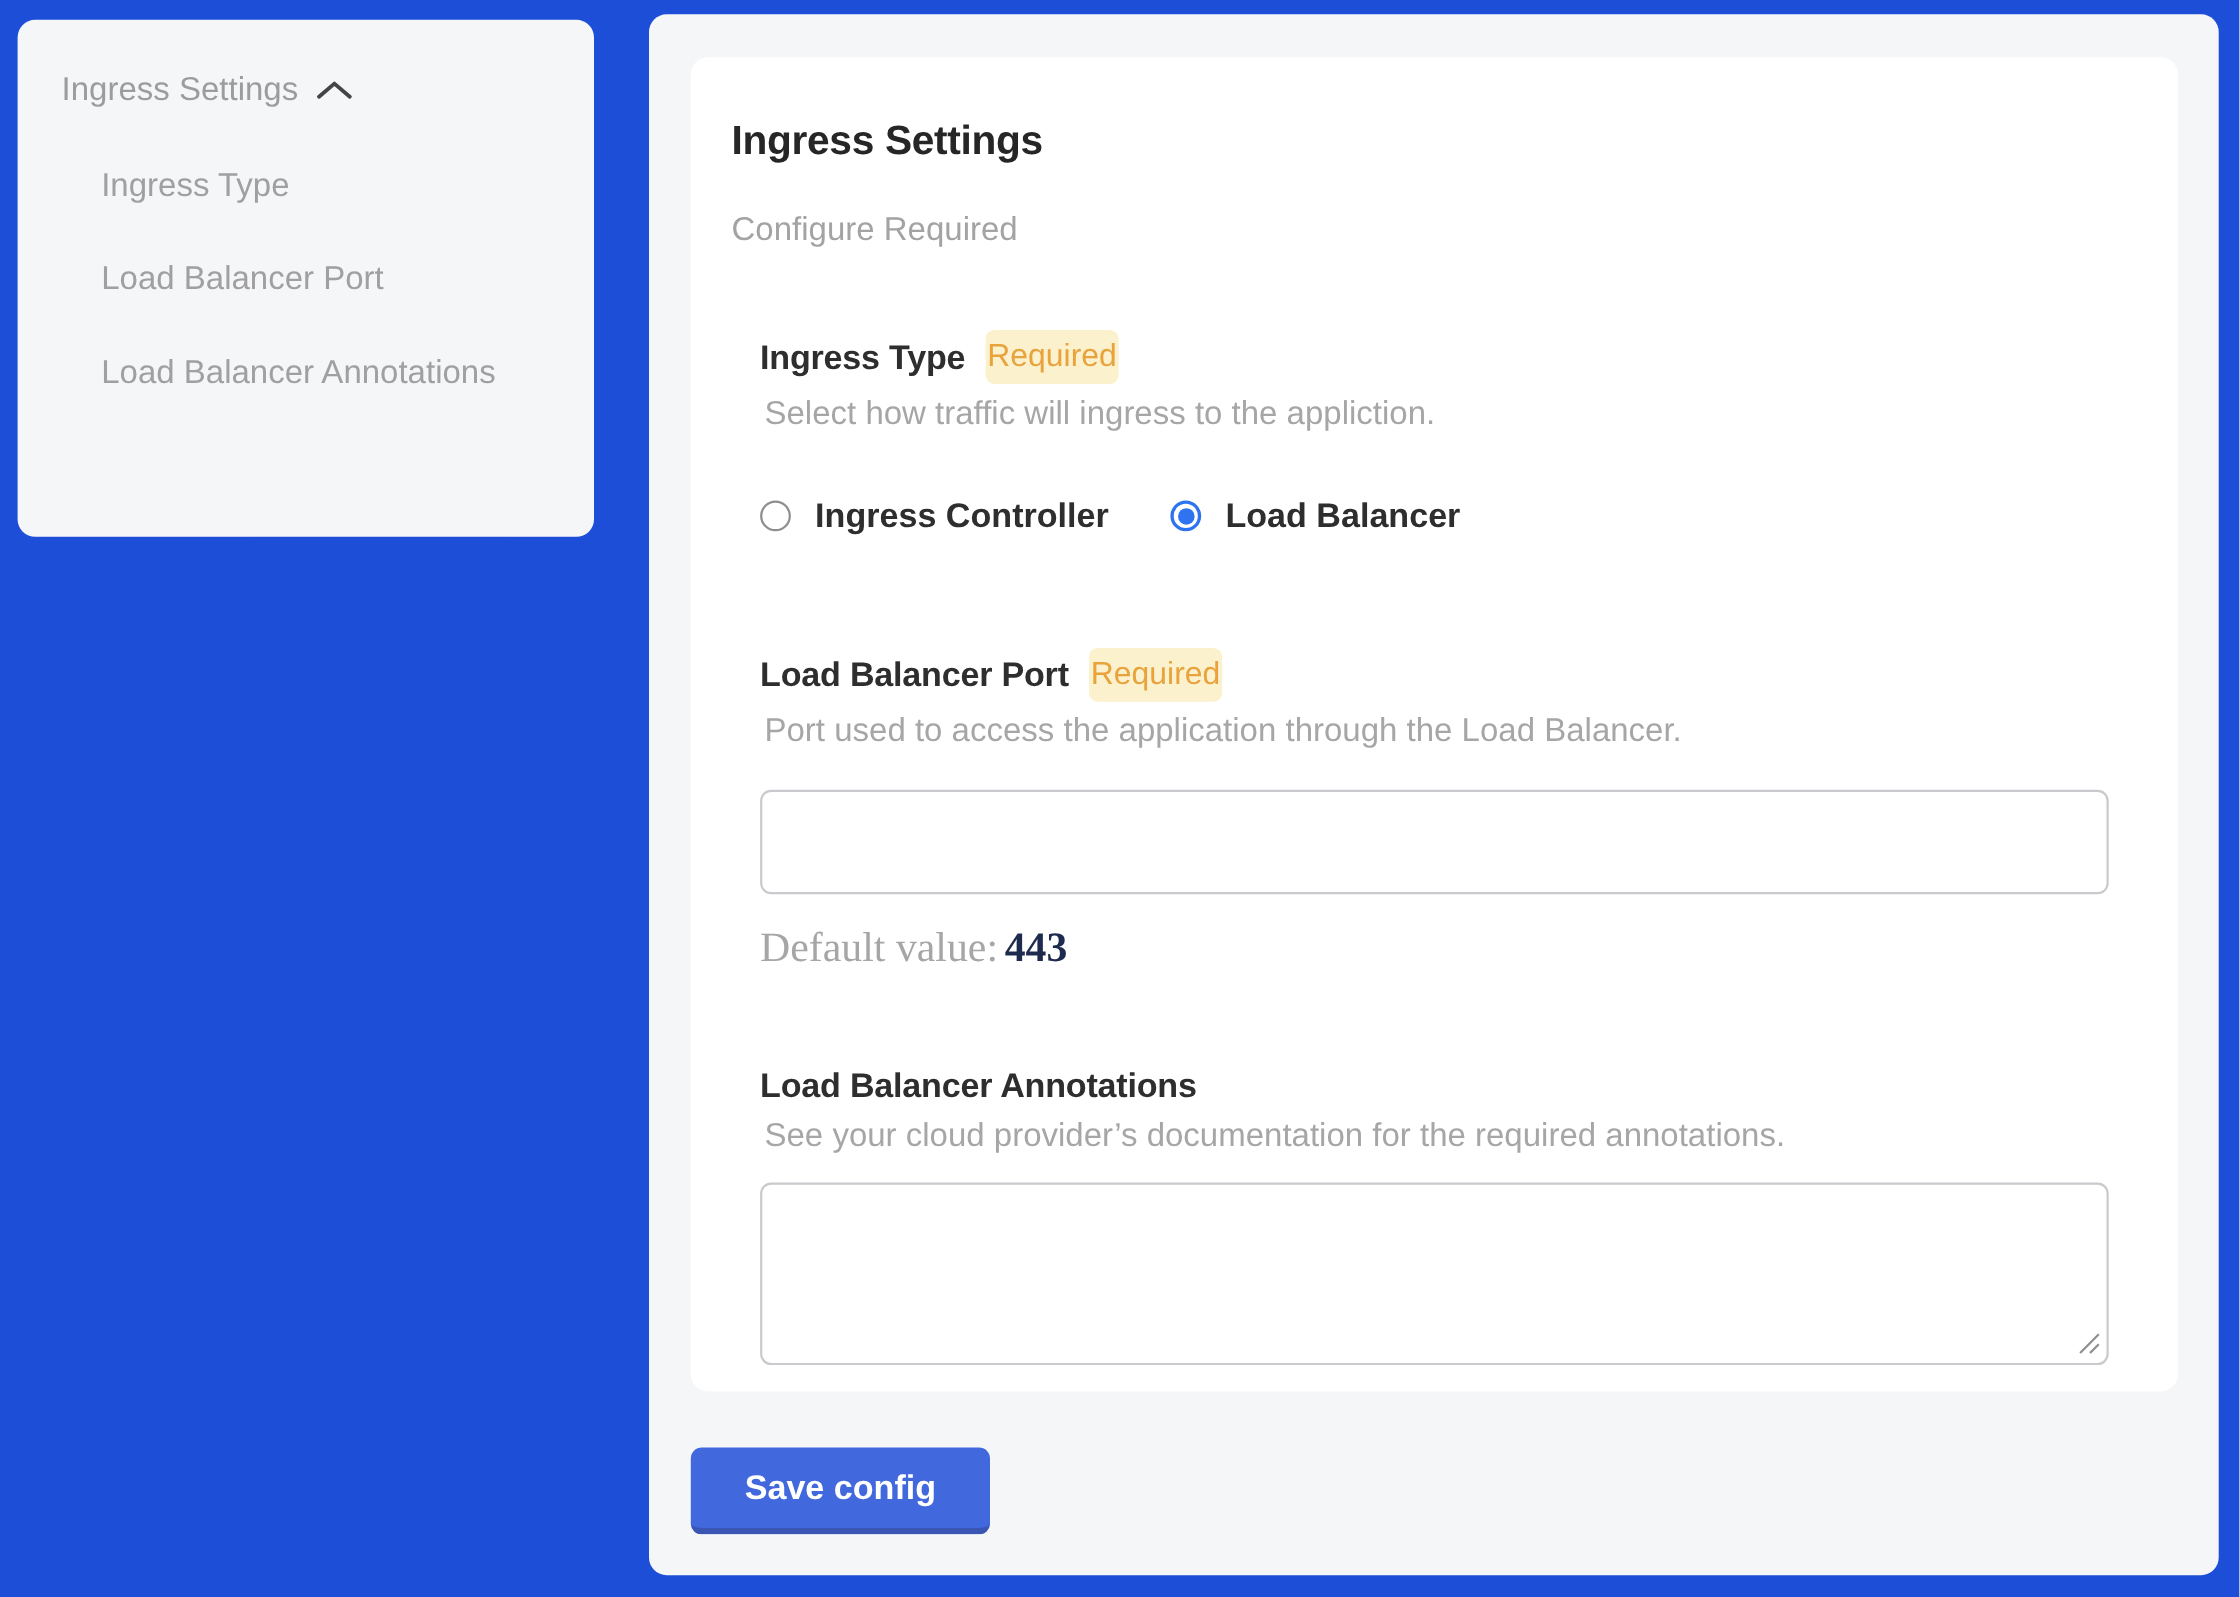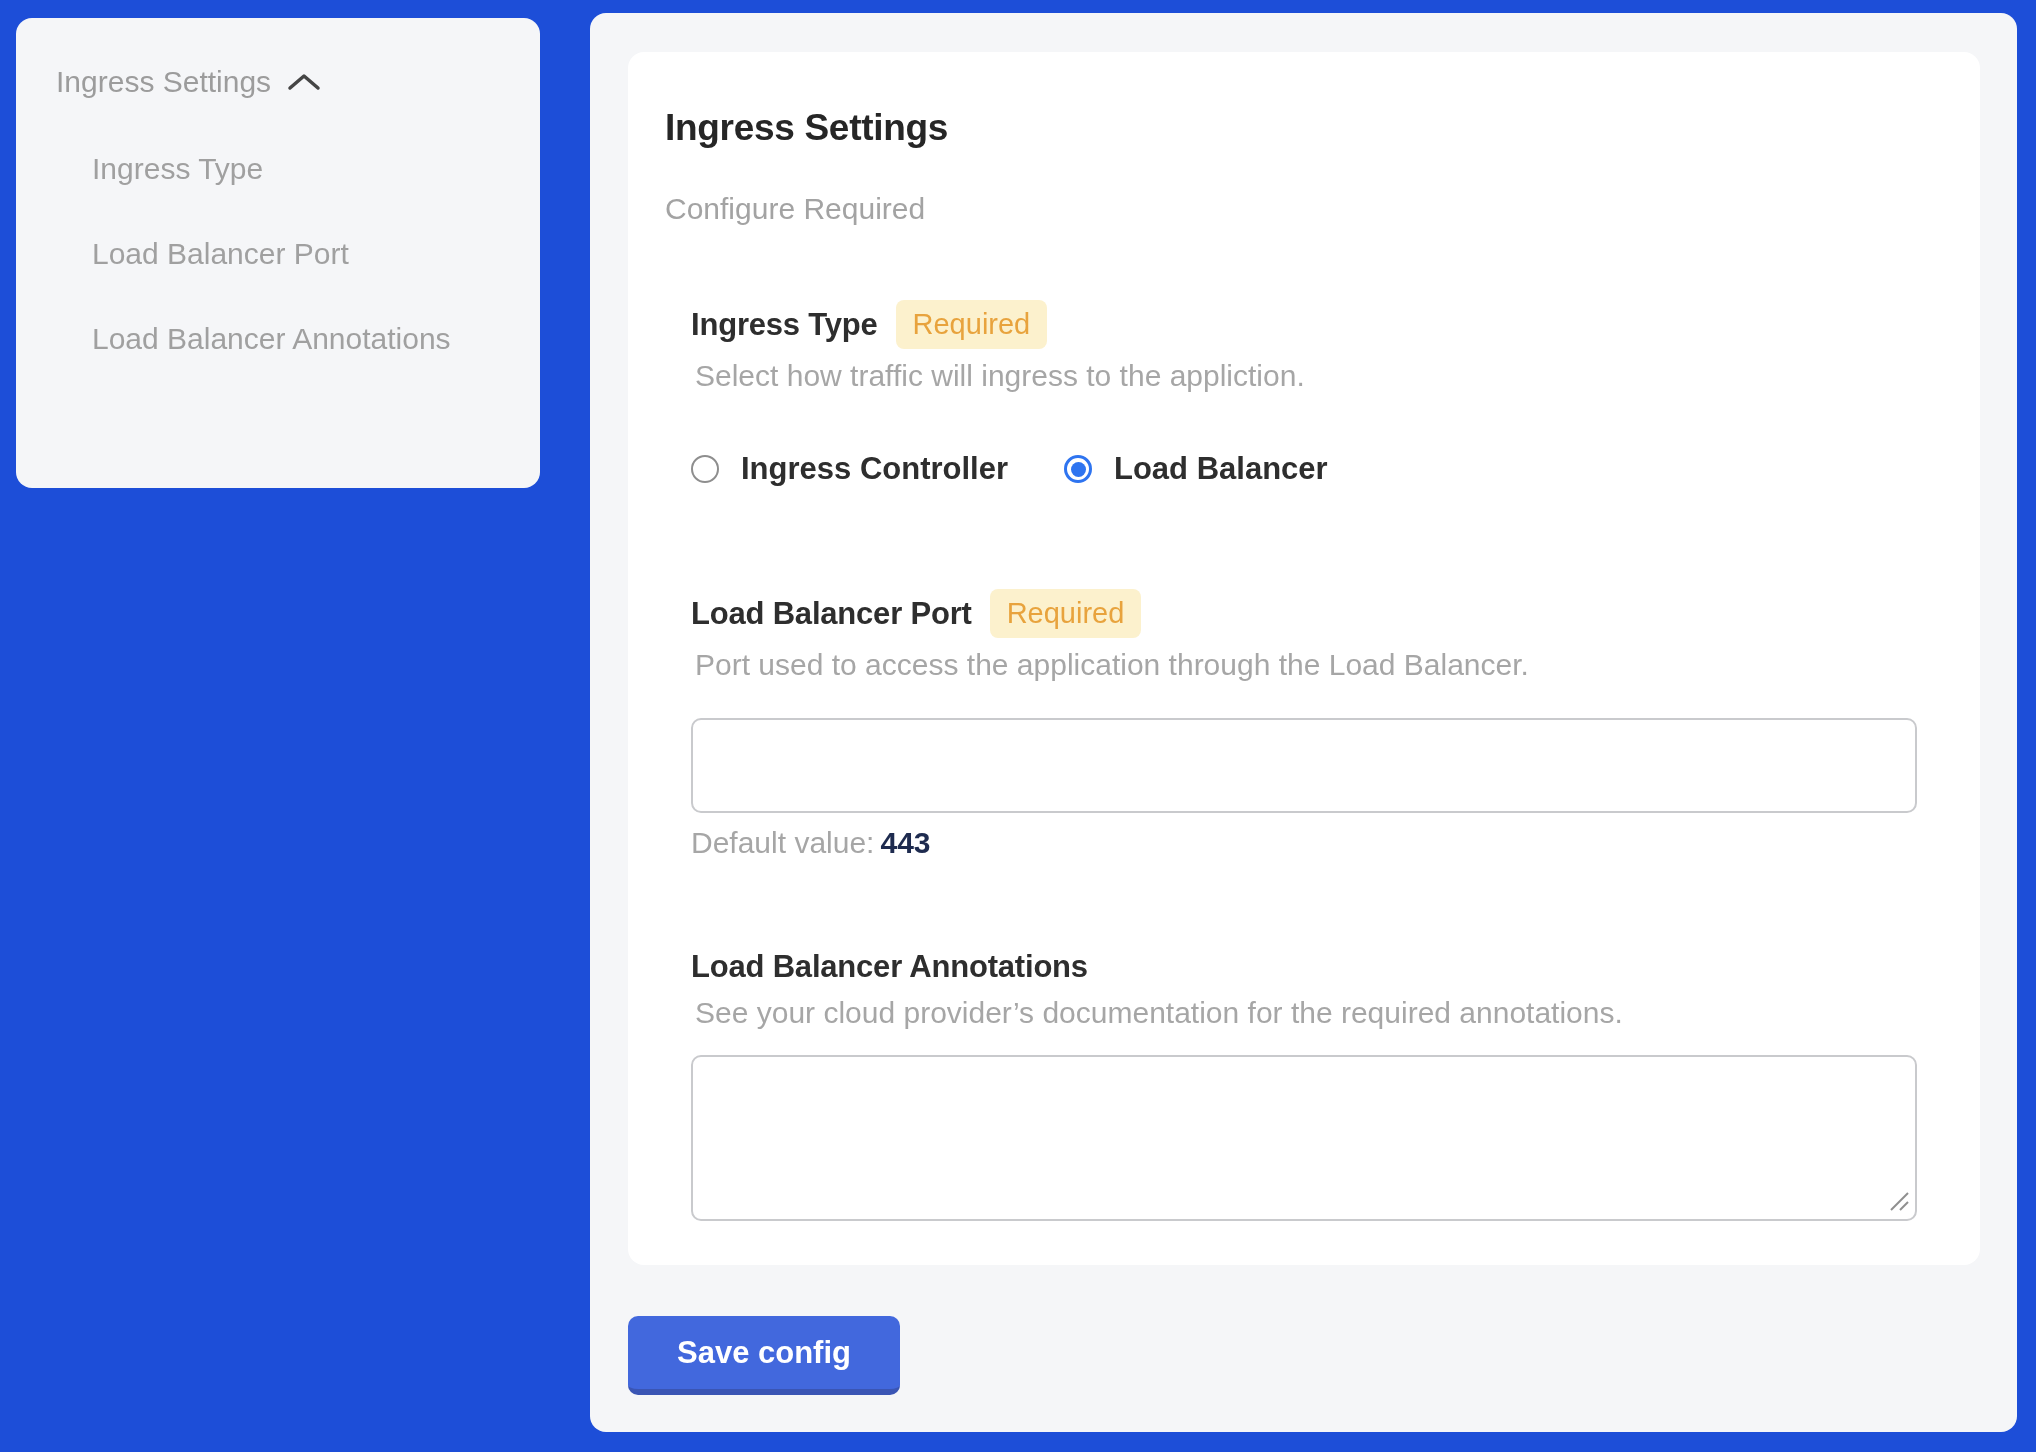--- a/index.html
+++ b/index.html
@@ -50,21 +50,21 @@
   .sec-2{margin-top:102px;}
   .sec-3{margin-top:88px;}
 
   .field-heading-row{display:flex;align-items:center;gap:18px;}
   .field-heading-row h2{
     margin:0;font-size:31px;line-height:38px;font-weight:600;color:#2e2e2e;letter-spacing:-0.2px;
   }
   .badge{
     display:inline-block;font-size:29px;line-height:35px;font-weight:500;
     color:var(--badge-text);background:var(--badge-bg);
-    padding:7px 17px;border-radius:8px;
+    padding:7px 2px;border-radius:8px;
   }
   .desc{margin:9px 4px 0;font-size:30px;line-height:35px;color:#a6a6a6;}
 
   .radio-row{display:flex;align-items:center;column-gap:56px;margin-top:58px;}
   .radio-option{
     display:flex;align-items:center;gap:22px;cursor:pointer;
     font-size:31px;font-weight:600;color:#2e2e2e;
   }
   .radio{
     width:28px;height:28px;border-radius:50%;
@@ -73,21 +73,21 @@
   .radio-option.selected .radio{border:3px solid var(--radio-selected);}
   .radio-option.selected .radio::after{
     content:"";position:absolute;inset:3.5px;border-radius:50%;background:var(--radio-selected);
   }
 
   .text-input{
     display:block;width:100%;height:95px;margin-top:36px;
     border:2px solid #c9cacd;border-radius:10px;background:#ffffff;
     font-size:30px;padding:0 22px;color:#333333;font-family:inherit;outline:none;
   }
-  .default-line{margin-top:12px;font-size:30px;line-height:35px;color:#a6a6a6;}
+  .default-line{margin-top:32px;font-size:38px;line-height:35px;color:#a6a6a6;font-family:Liberation Serif, serif;}
   .default-value{color:var(--default-value-text);font-weight:700;margin-left:6px;}
 
   .textarea-wrap{position:relative;margin-top:25px;}
   .annotations-textarea{
     display:block;width:100%;height:166px;
     border:2px solid #c9cacd;border-radius:10px;background:#ffffff;
     font-size:30px;padding:15px 22px;color:#333333;font-family:inherit;outline:none;resize:none;
   }
   .resize-grip{position:absolute;right:7px;bottom:9px;width:22px;height:22px;pointer-events:none;}
 

